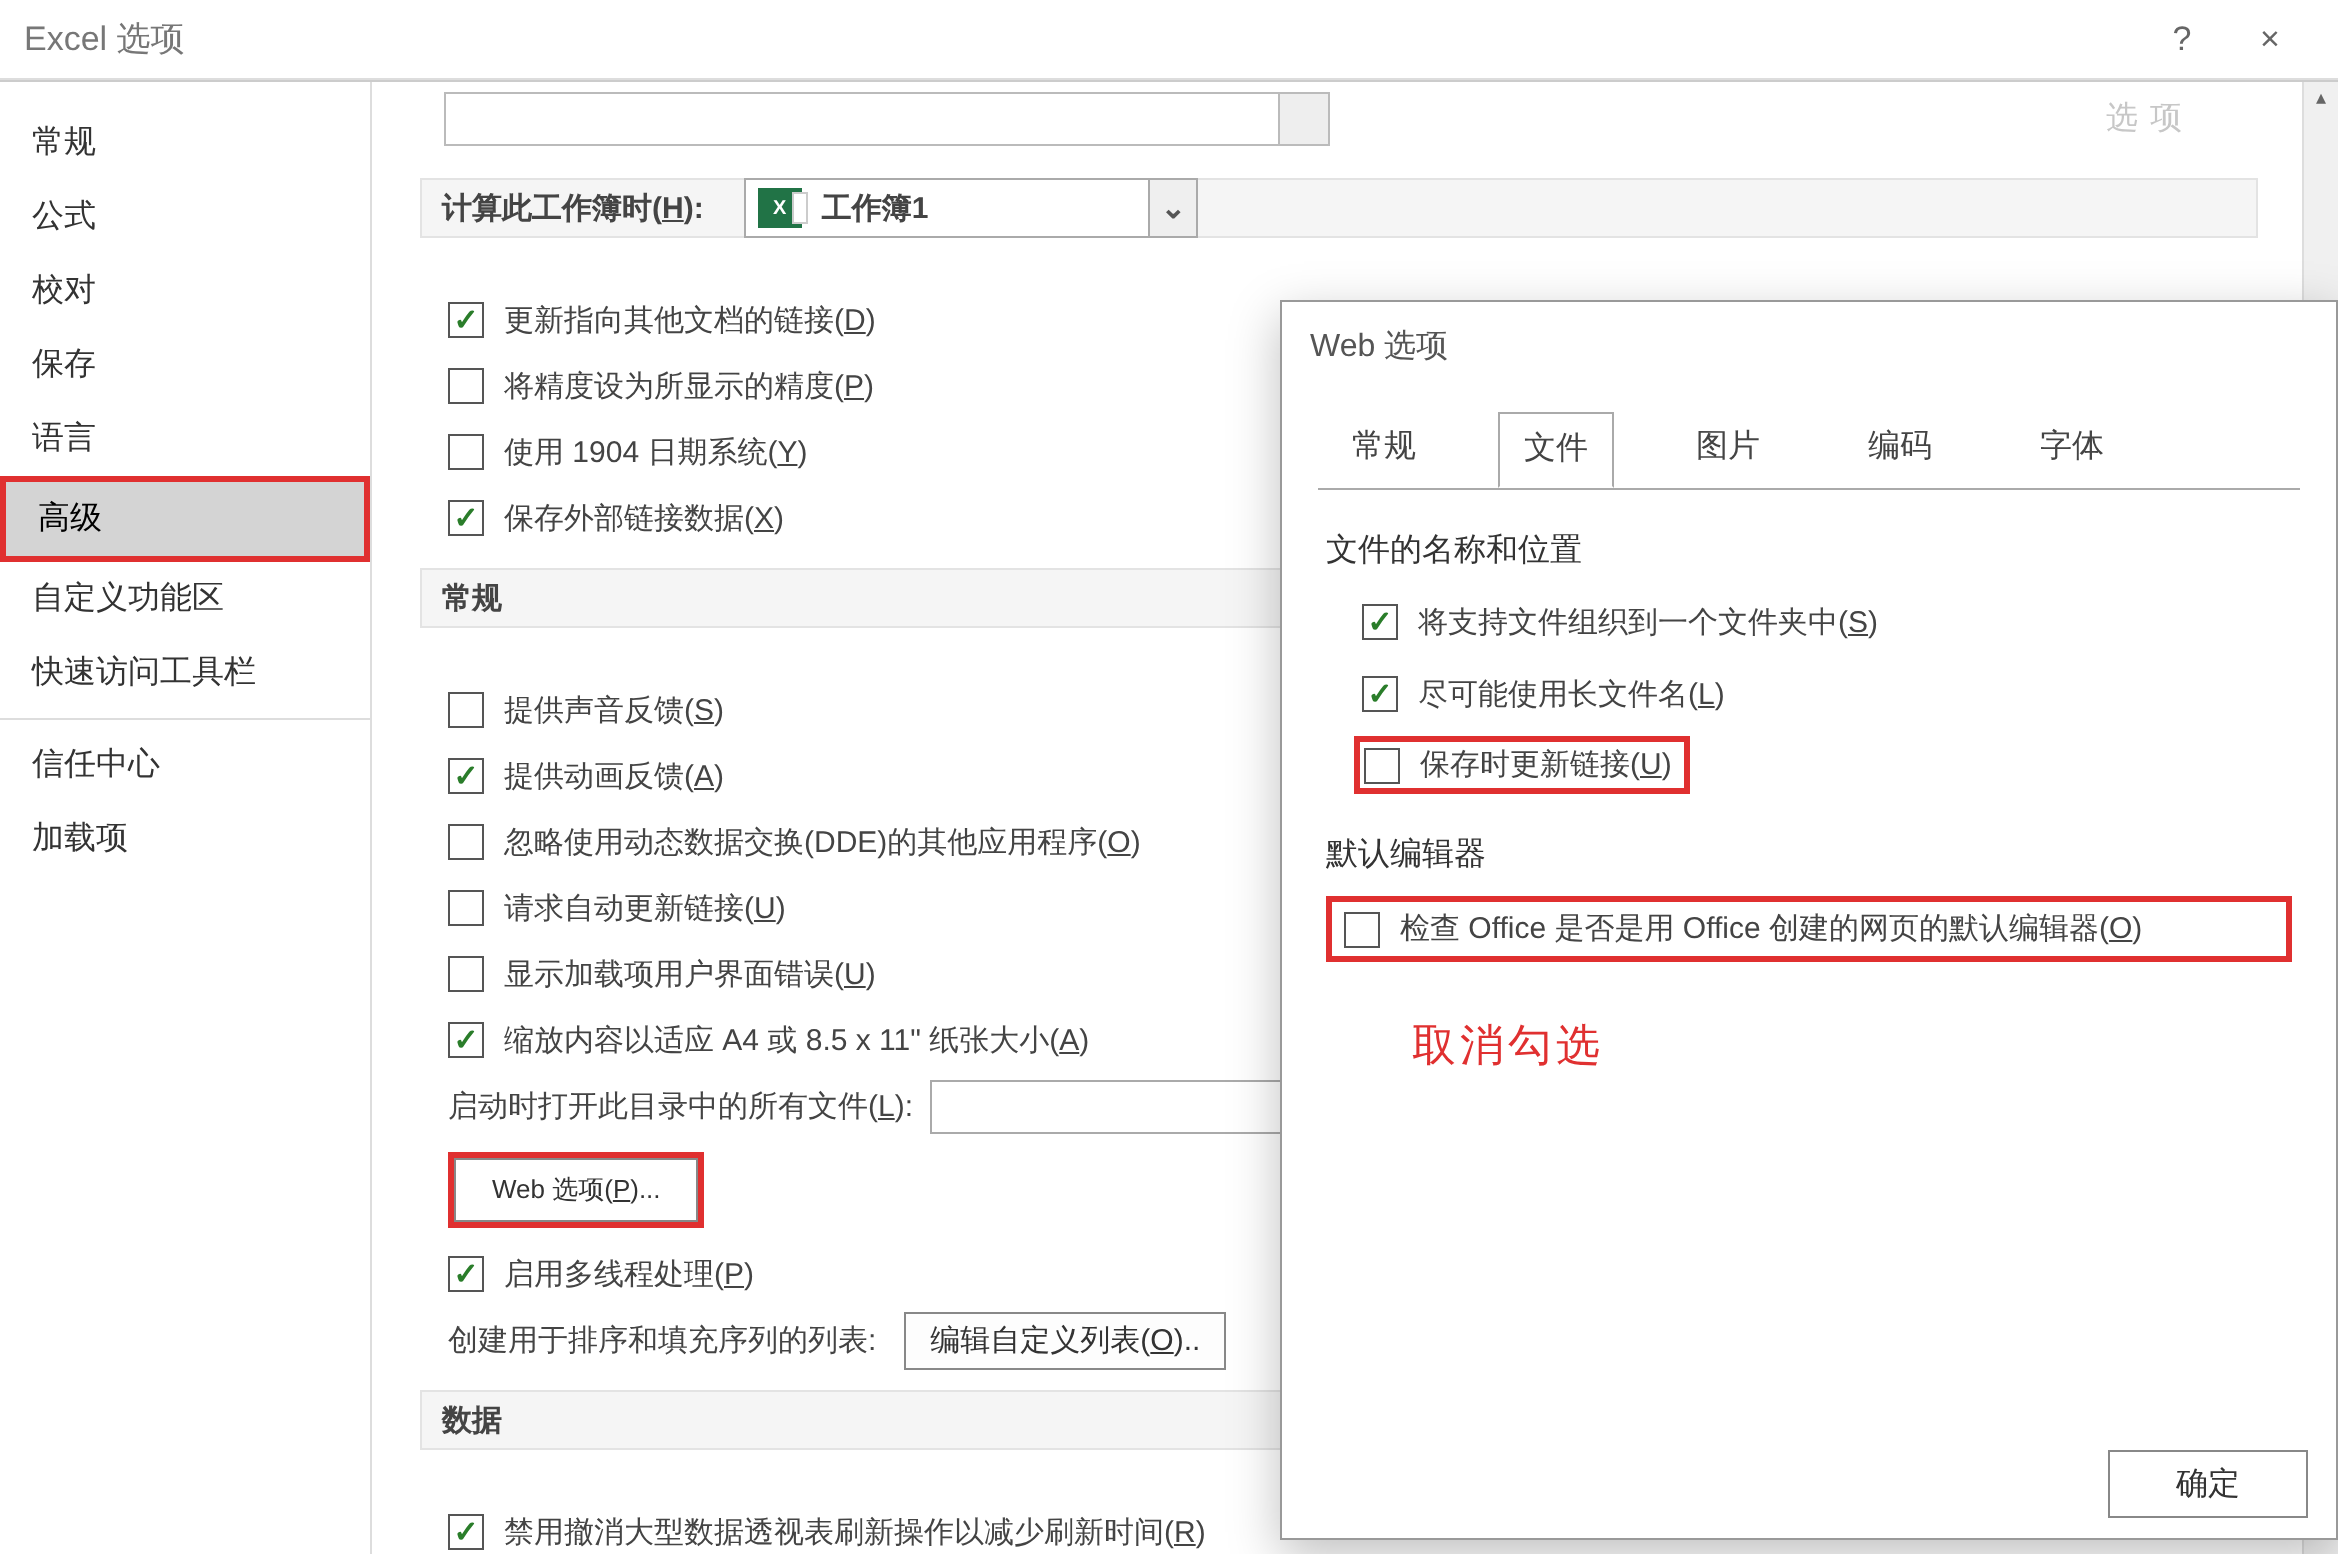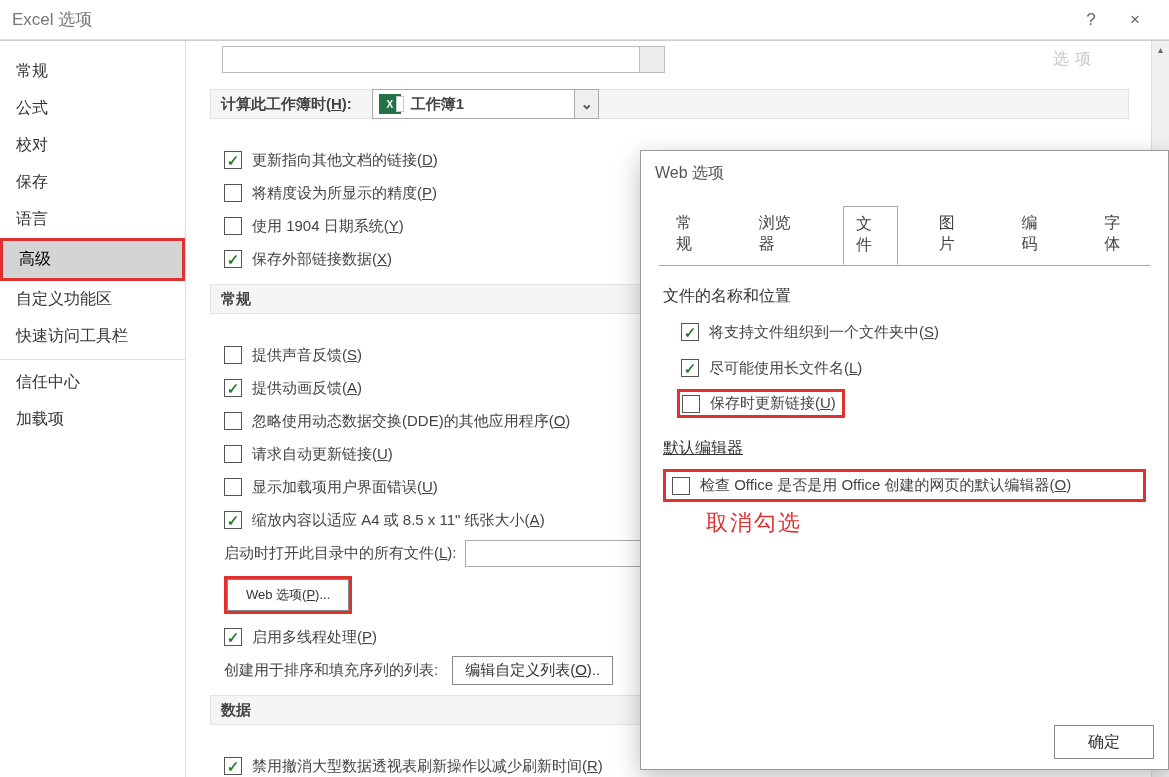--- a/index.html
+++ b/index.html
@@ -365,21 +365,20 @@
     <div class="scrollbar-right">
       <div class="arrow">▴</div>
     </div>
   </div>
 </div>
 
 <div class="dlg">
   <div class="dlg-title">Web 选项</div>
   <div class="dlg-tabs">
     <div class="dlg-tab">常规</div>
-    <div class="dlg-tab">浏览器</div>
     <div class="dlg-tab active">文件</div>
     <div class="dlg-tab">图片</div>
     <div class="dlg-tab">编码</div>
     <div class="dlg-tab">字体</div>
   </div>
   <div class="dlg-tabline"></div>
   <div class="dlg-body">
     <div class="grp-label">文件的名称和位置</div>
     <div class="dlg-cb-row">
         <span class="cb checked"></span>
@@ -387,21 +386,21 @@
       </div>
     <div class="dlg-cb-row">
         <span class="cb checked"></span>
         <span><span>尽可能使用长文件名(</span><span class="u">L</span><span>)</span></span>
       </div>
     <div class="red-wrap-row" style="margin-left:14px;">
       <span class="cb"></span>
         <span><span>保存时更新链接(</span><span class="u">U</span><span>)</span></span>
     </div>
 
-    <div class="grp-label" style="margin-top:20px;text-decoration:underline;">默认编辑器</div>
+    <div class="grp-label" style="margin-top:20px;">默认编辑器</div>
     <div class="red-wide" style="display:flex;align-items:center;">
       <span class="cb"></span>
       <span><span>检查 Office 是否是用 Office 创建的网页的默认编辑器(</span><span class="u">O</span><span>)</span></span>
     </div>
   </div>
   <div class="dlg-footer">
     <button class="ok-btn">确定</button>
   </div>
 </div>
 

